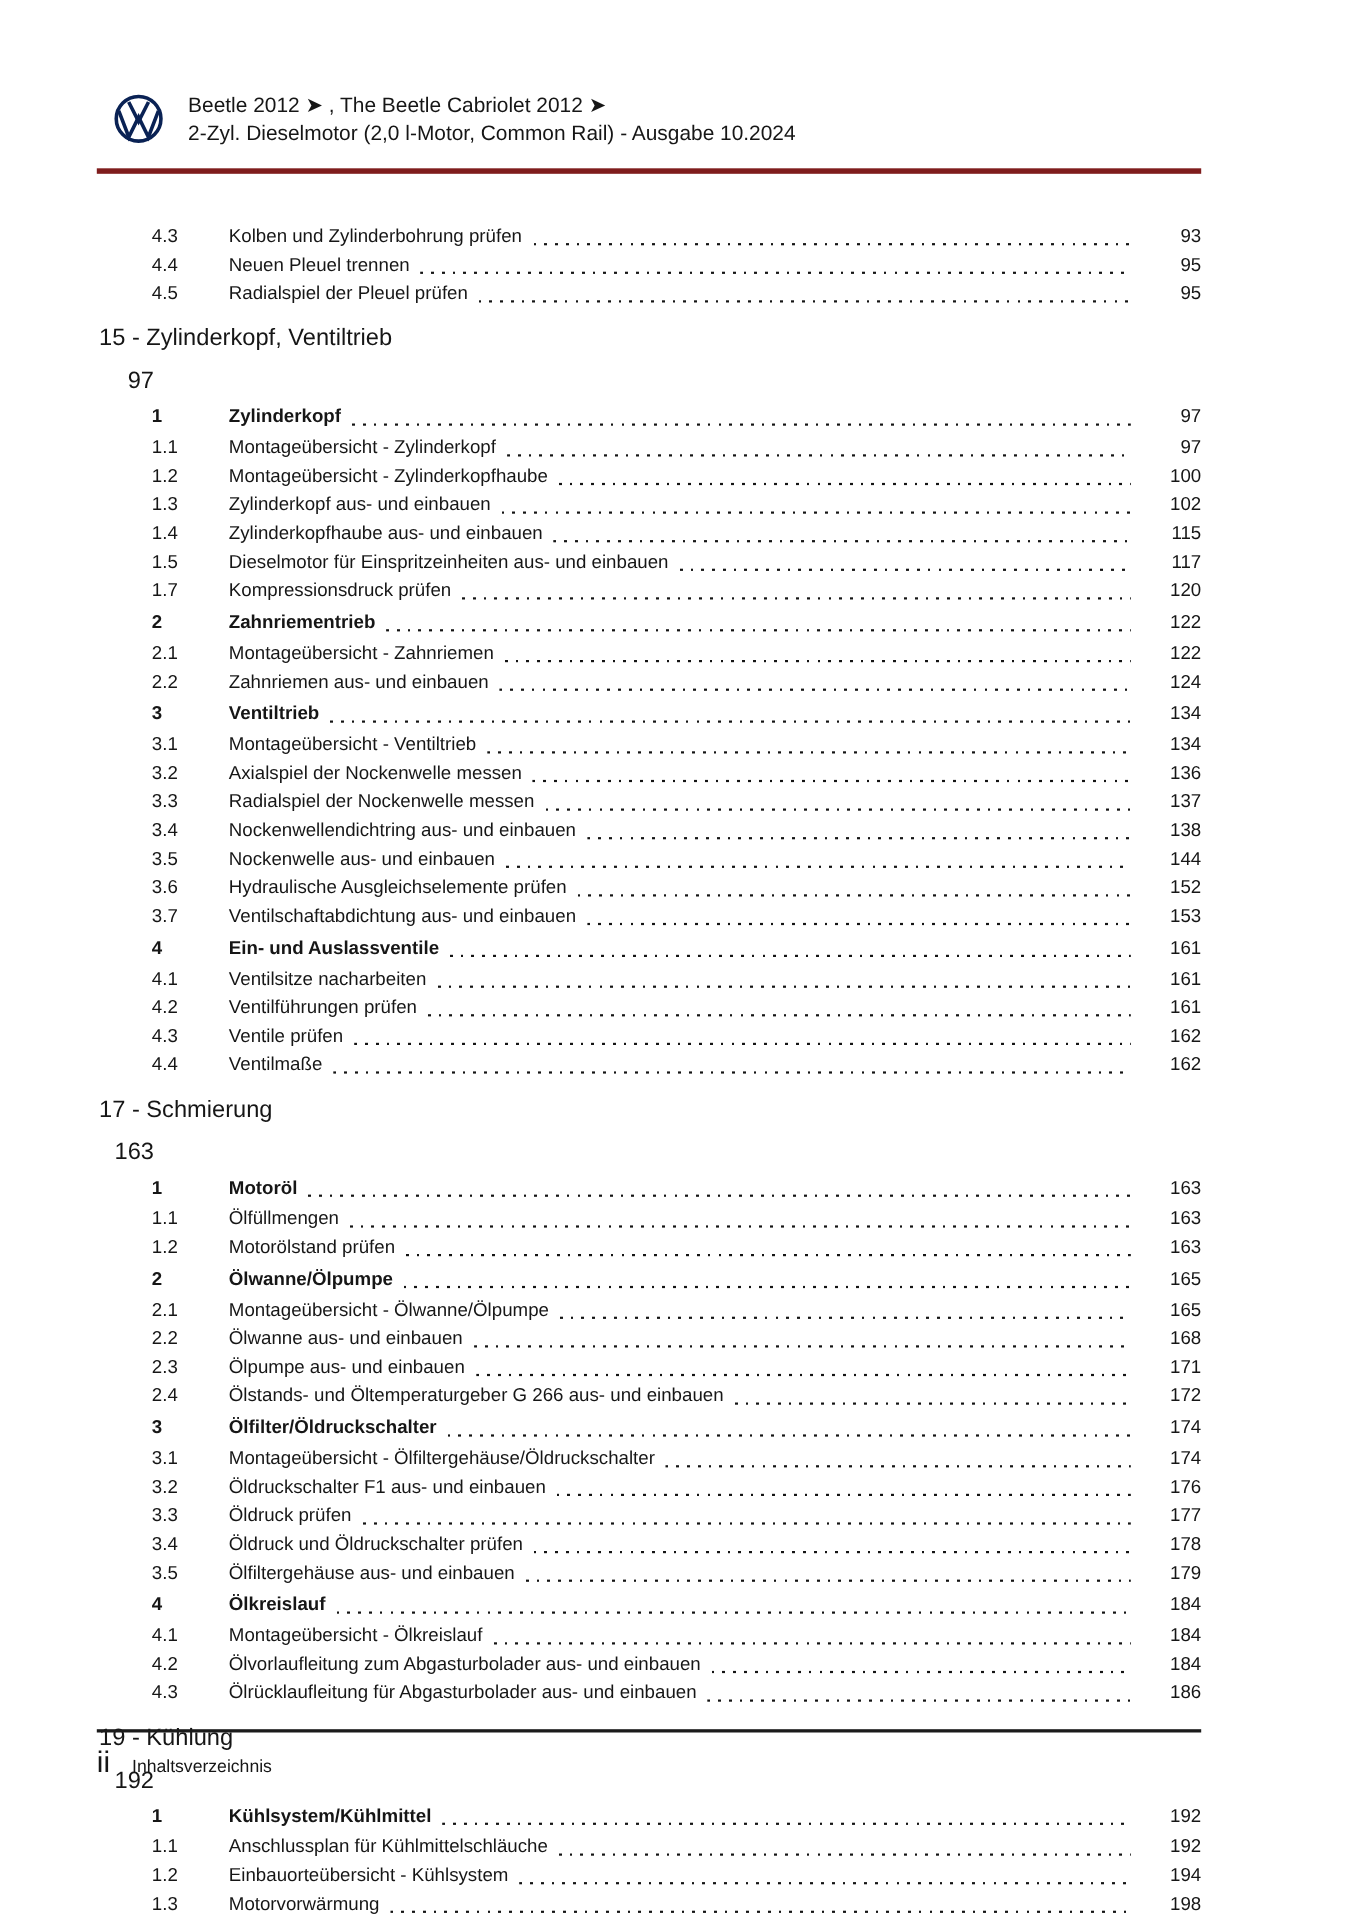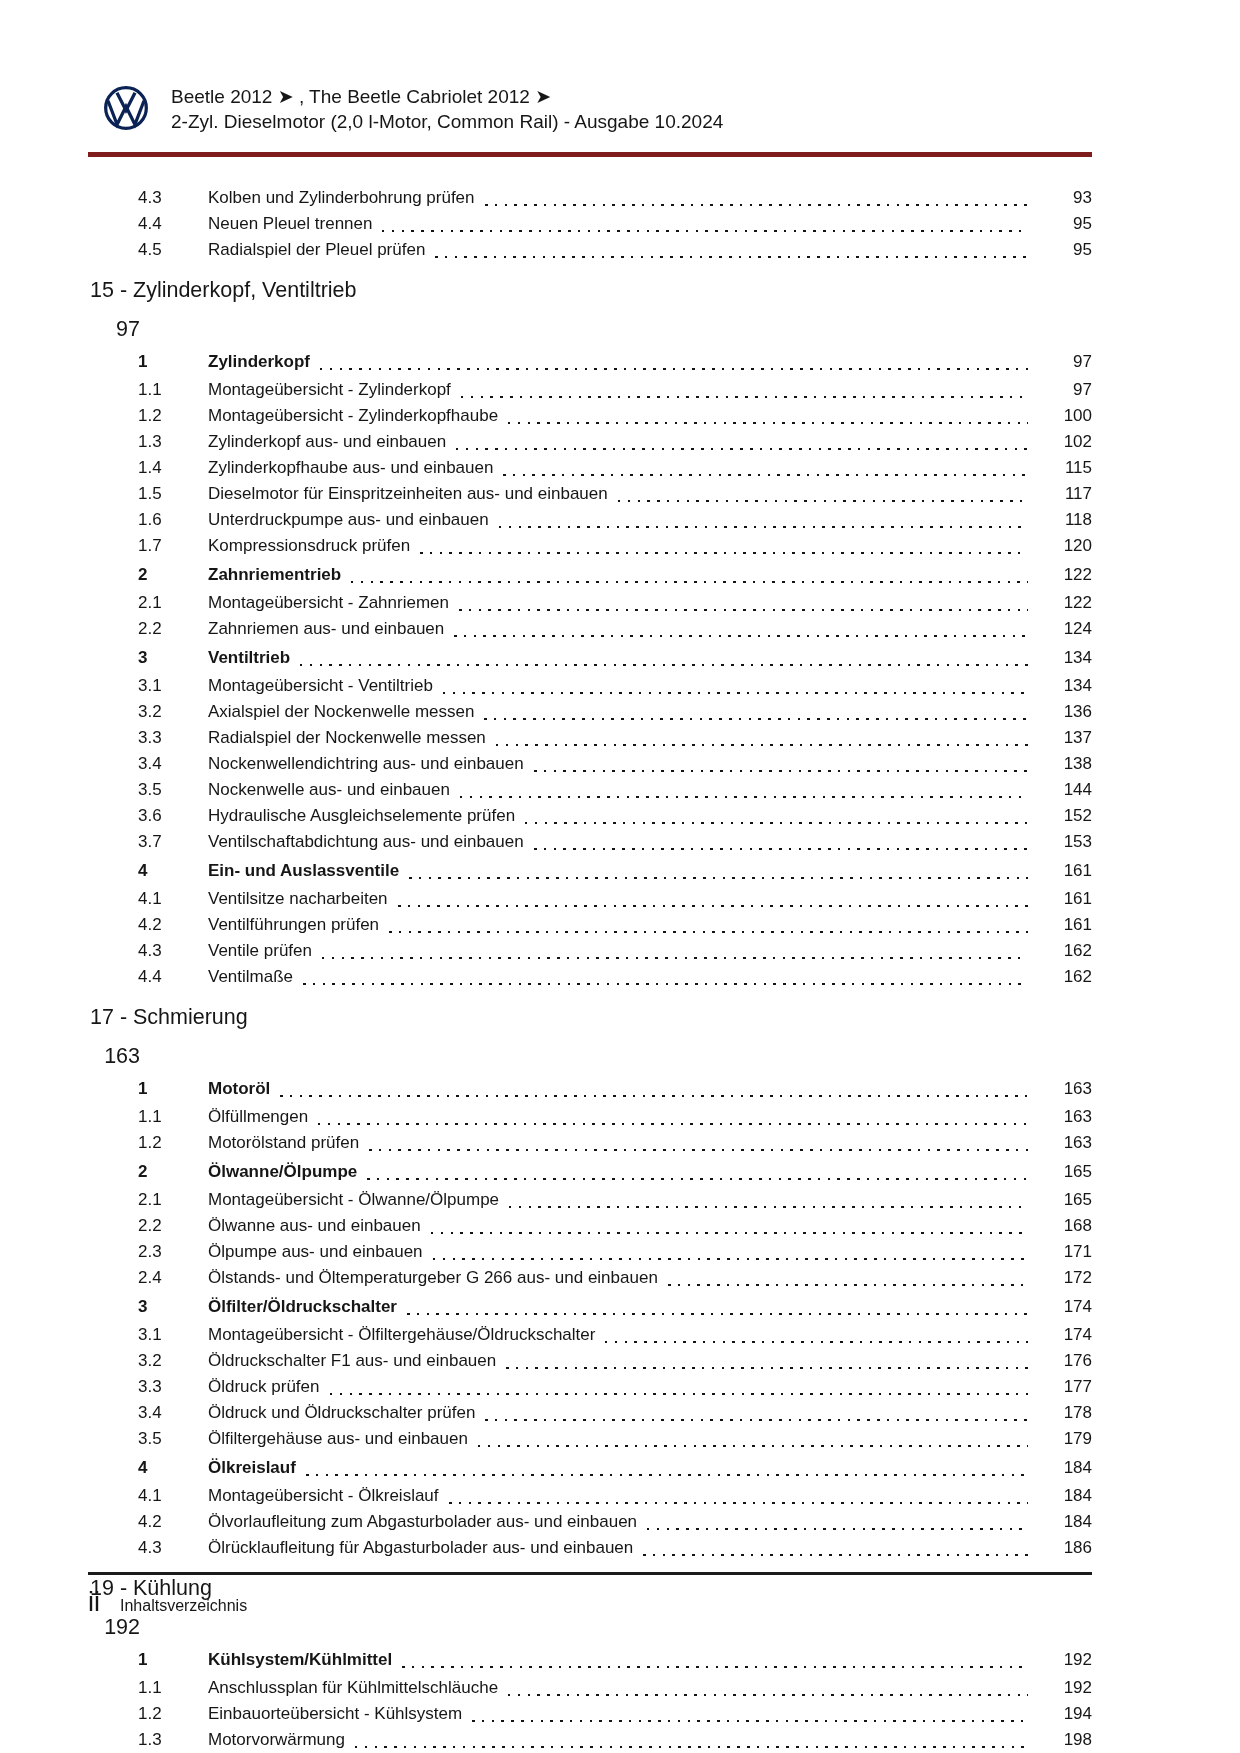--- a/index.html
+++ b/index.html
@@ -19,21 +19,21 @@
   
   .header {
     display: flex; align-items: flex-start;
     padding: 0 0 17px 15px;
     border-bottom: 5px solid #7f1d1d;
   }
   .logo { flex: none; margin-top: 1px; }
   .header-text { margin-left: 22px; font-size: 19px; line-height: 25px; }
 
   
-  .toc { padding-top: 28px; }
+  .toc { padding-top: 28px; margin-top: 16px; }
   .toc-row { display: flex; align-items: baseline; }
 
   .entry-row {
     padding-left: 50px;
     font-size: 17px; line-height: 26px;
   }
   .entry-row.bold { margin: 3px 0 2px 0; }
   .entry-row.bold .num,
   .entry-row.bold .title,
   .entry-row.bold .page { font-weight: 700; }
@@ -146,26 +146,20 @@
       <span class="leader"></span>
       <span class="page-num">115</span>
     </div>
       <div class="toc-row entry-row">
       <span class="num">1.5</span>
       <span class="title">Dieselmotor für Einspritzeinheiten aus- und einbauen</span>
       <span class="leader"></span>
       <span class="page-num">117</span>
     </div>
       <div class="toc-row entry-row">
-      <span class="num">1.6</span>
-      <span class="title">Unterdruckpumpe aus- und einbauen</span>
-      <span class="leader"></span>
-      <span class="page-num">118</span>
-    </div>
-      <div class="toc-row entry-row">
       <span class="num">1.7</span>
       <span class="title">Kompressionsdruck prüfen</span>
       <span class="leader"></span>
       <span class="page-num">120</span>
     </div>
       <div class="toc-row entry-row bold">
       <span class="num">2</span>
       <span class="title">Zahnriementrieb</span>
       <span class="leader"></span>
       <span class="page-num">122</span>

